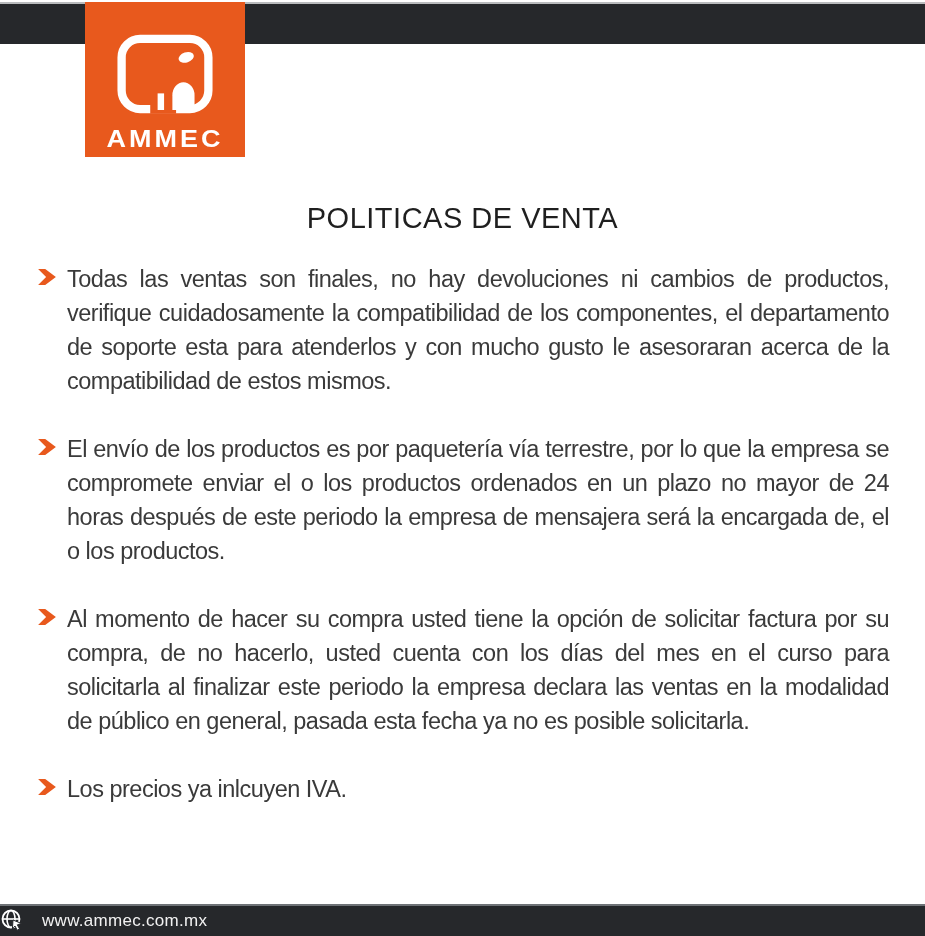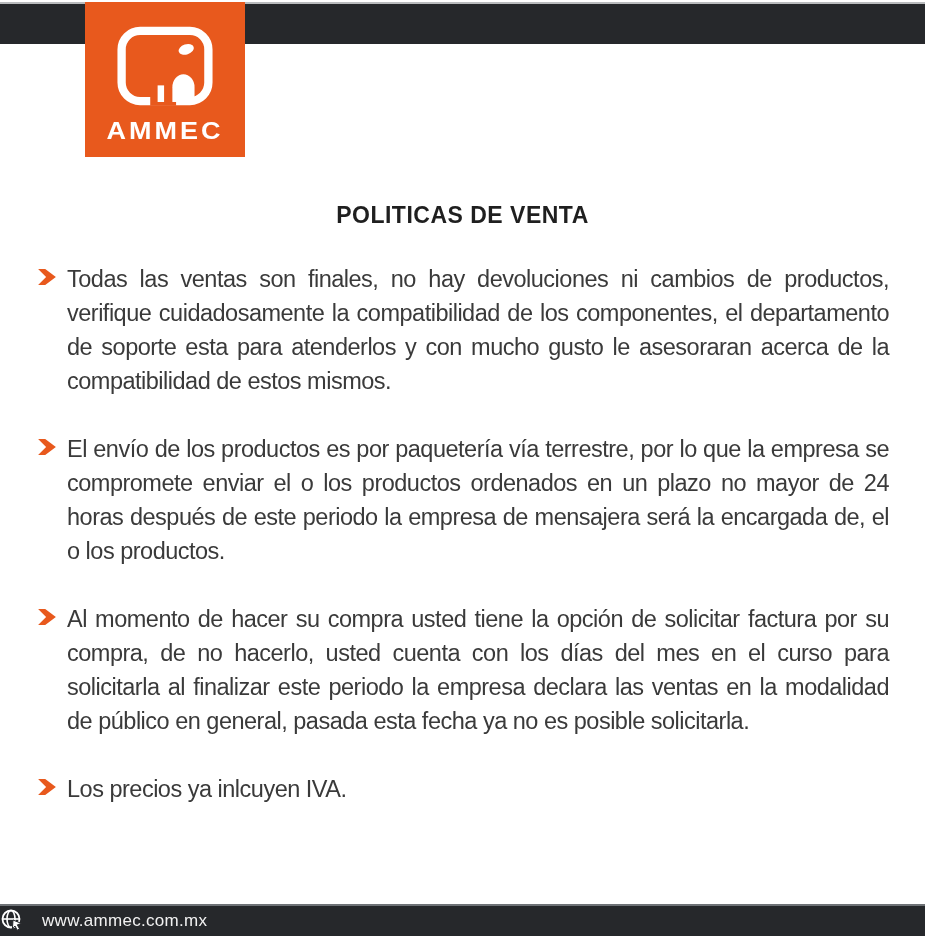--- a/index.html
+++ b/index.html
@@ -15,30 +15,30 @@
     width:925px;height:936px;position:relative;background:#ffffff;
     font-family:"Liberation Sans", sans-serif;overflow:hidden;
   }
   .topbar{
     position:absolute;top:2px;left:0;width:100%;height:42px;
     background:var(--bar);border-top:2px solid #b9bbbd;
   }
   .logo-box{
     position:absolute;top:2px;left:85px;width:160px;height:155px;
     background:var(--accent);display:flex;flex-direction:column;
-    align-items:center;justify-content:flex-start;padding-top:24px;
+    align-items:center;justify-content:flex-start;padding-top:32px;
   }
   .logo-box svg{display:block;}
   .logo-wordmark{
     margin-top:10px;color:#ffffff;font-weight:bold;font-size:27px;
     letter-spacing:3px;transform:scaleY(0.92);
   }
   .page-title{
     position:absolute;top:202px;left:0;width:100%;margin:0;
-    text-align:center;font-size:23px;font-weight:bold;
+    text-align:center;font-size:29px;font-weight:normal;
     color:var(--title-text);letter-spacing:0.5px;
   }
   .bullets{
     position:absolute;top:262px;left:38px;right:36px;
     margin:0;padding:0;list-style:none;
   }
   .bullet-item{
     display:flex;align-items:flex-start;margin-bottom:34px;
   }
   .bullet-arrow{

